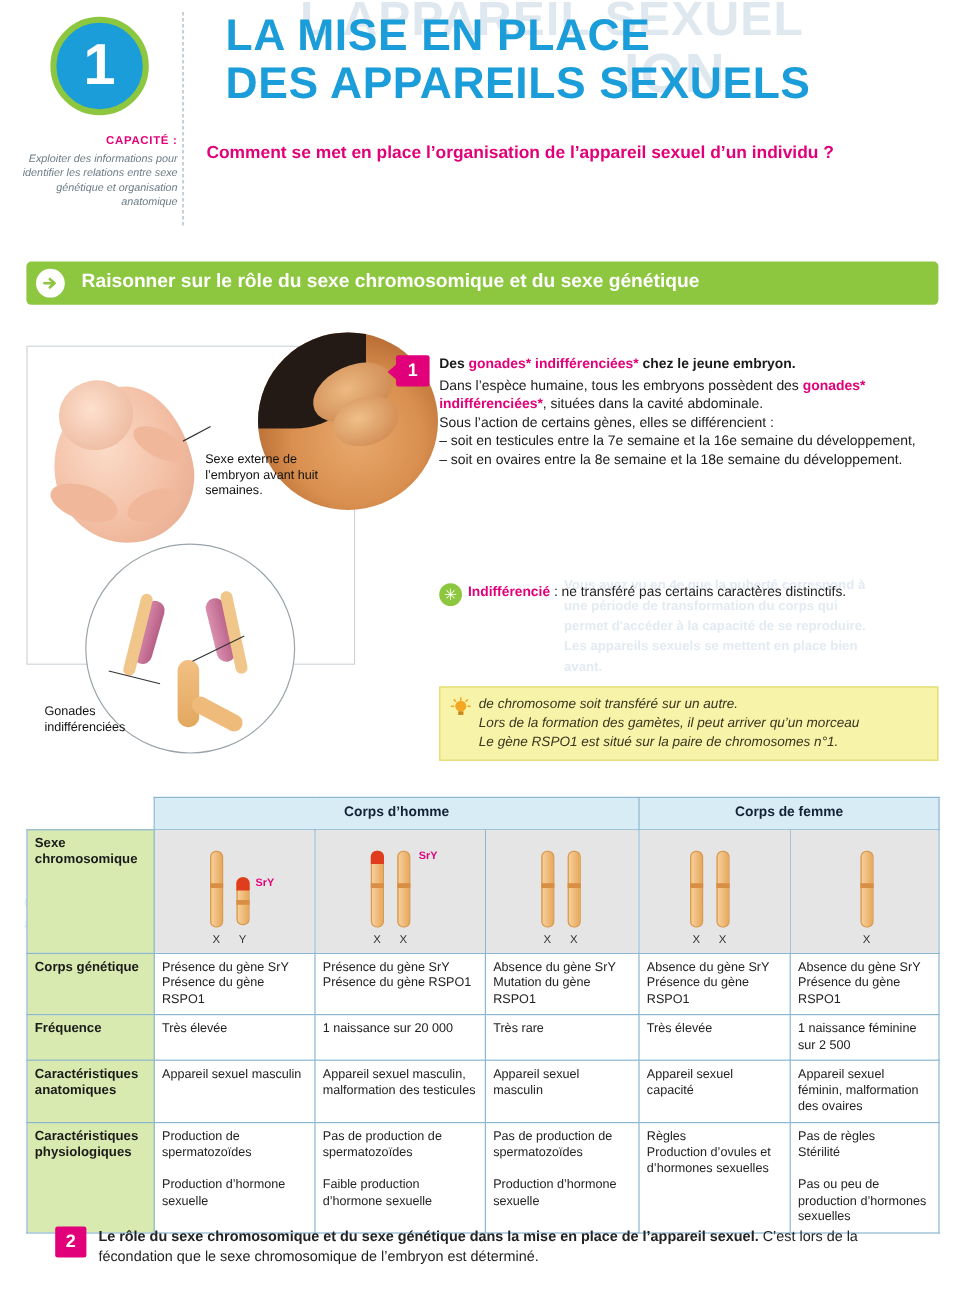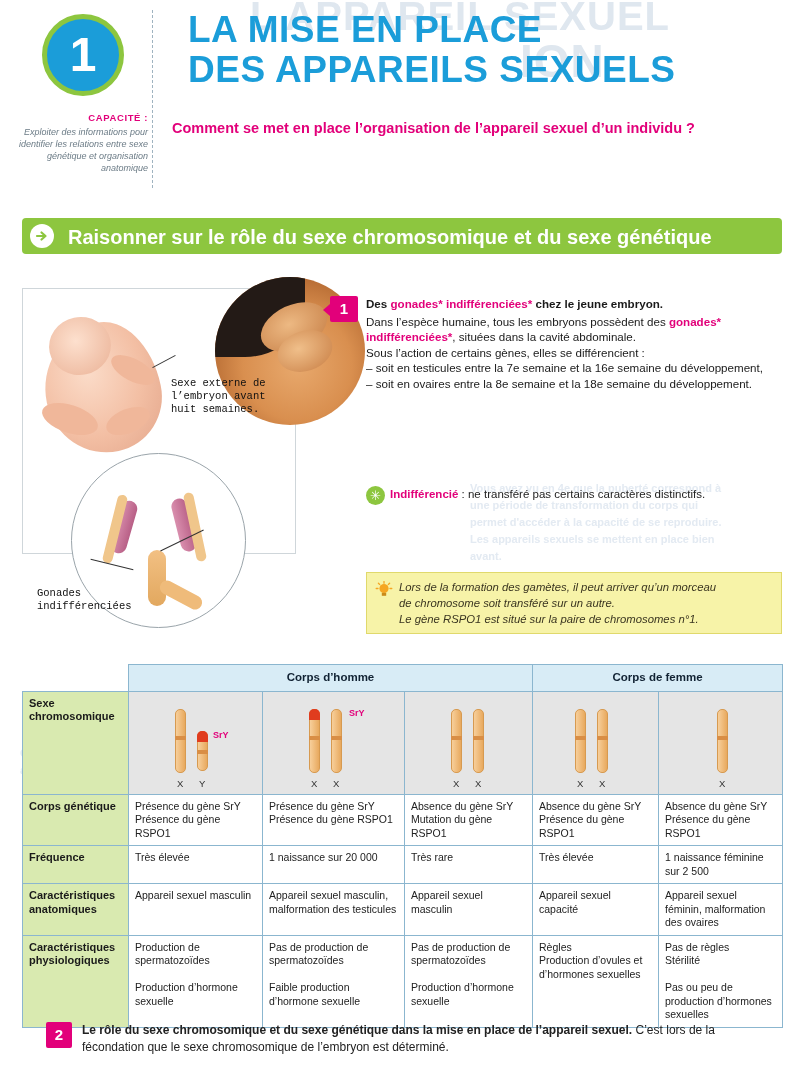--- a/index.html
+++ b/index.html
@@ -50,27 +50,27 @@
   .actbar {
     position:absolute; left:22px; top:218px; width:760px; height:36px;
     background:#8dc63f; border-radius:4px;
   }
   .actbar .arrow {
     position:absolute; left:8px; top:6px; width:24px; height:24px; border-radius:50%;
     background:#ffffff; color:#8dc63f;
   }
   .actbar .arrow svg { display:block; margin:4px auto; }
   .actbar .act-label {
-    position:absolute; left:46px; top:8px; color:#fff; font-size:20px; font-weight:bold;
+    position:absolute; left:46px; top:8px; color:#fff; font-size:16px; font-weight:bold;
   }
 
   
   .figure-box {
     position:absolute; left:22px; top:288px; width:274px; height:266px;
-    border:1px solid #cfd6da; background:#fff;font-family:Liberation Mono, monospace;
+    border:1px solid #cfd6da; background:#fff;
   }
   .embryo {
     position:absolute; left:12px; top:24px; width:140px; height:150px;
   }
   .embryo-shape {
     position:absolute; left:10px; top:10px; width:115px; height:130px;
     background:radial-gradient(ellipse at 40% 35%, #fbdcc9 0%, #f3bfa4 55%, #e2a489 100%);
     border-radius: 60% 45% 50% 55% / 55% 60% 45% 50%;
     transform: rotate(-12deg);
   }
@@ -282,22 +282,22 @@
 
 <div class="infobox">
   <div class="bulb">
     <svg width="18" height="18" viewBox="0 0 18 18">
       <circle cx="9" cy="7.5" r="4.6" fill="#f5a623"></circle>
       <rect x="6.8" y="11.8" width="4.4" height="3" fill="#c98a1a"></rect>
       <path d="M9 0.5 V2.3 M1.2 7.5 H3 M15 7.5 H16.8 M3.4 2.2 L4.7 3.4 M14.6 2.2 L13.3 3.4" stroke="#f5a623" stroke-width="1.3" stroke-linecap="round"></path>
     </svg>
   </div>
   <div class="txt">
+    <div>de chromosome soit transféré sur un autre.</div>
     <div>Lors de la formation des gamètes, il peut arriver qu’un morceau</div>
-    <div>de chromosome soit transféré sur un autre.</div>
     <div>Le gène RSPO1 est situé sur la paire de chromosomes n°1.</div>
   </div>
 </div>
 
 <div class="tablewrap">
   <table>
     <colgroup>
       <col style="width:106px">
         <col style="width:134px">
         <col style="width:142px">

